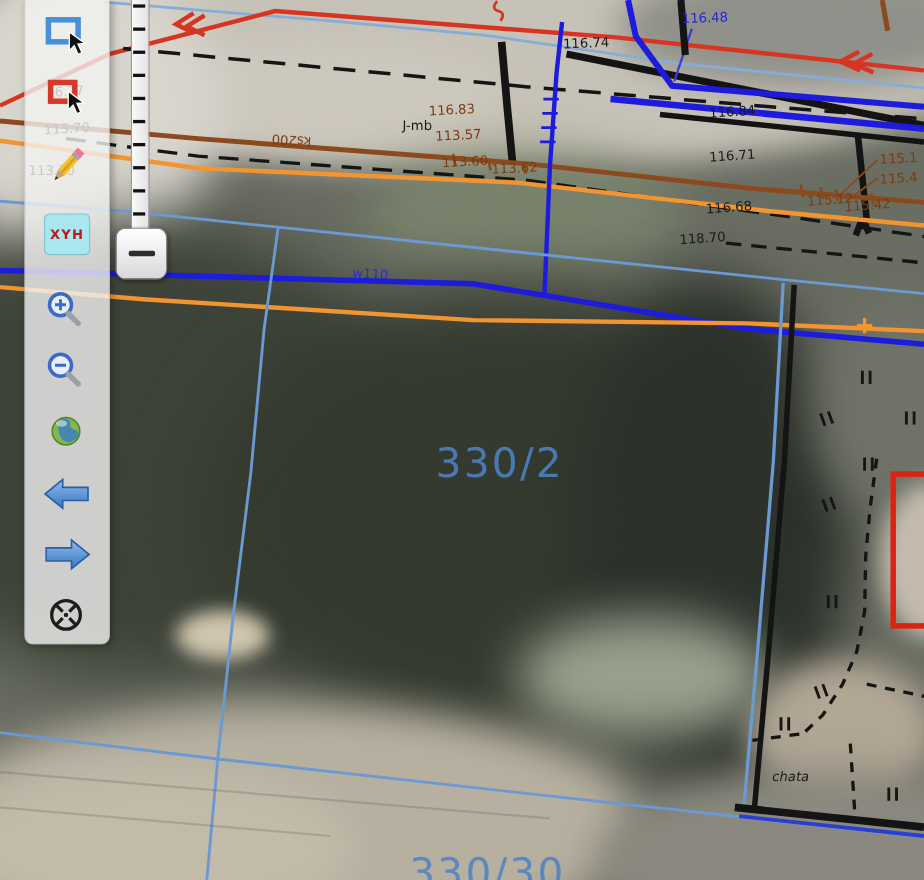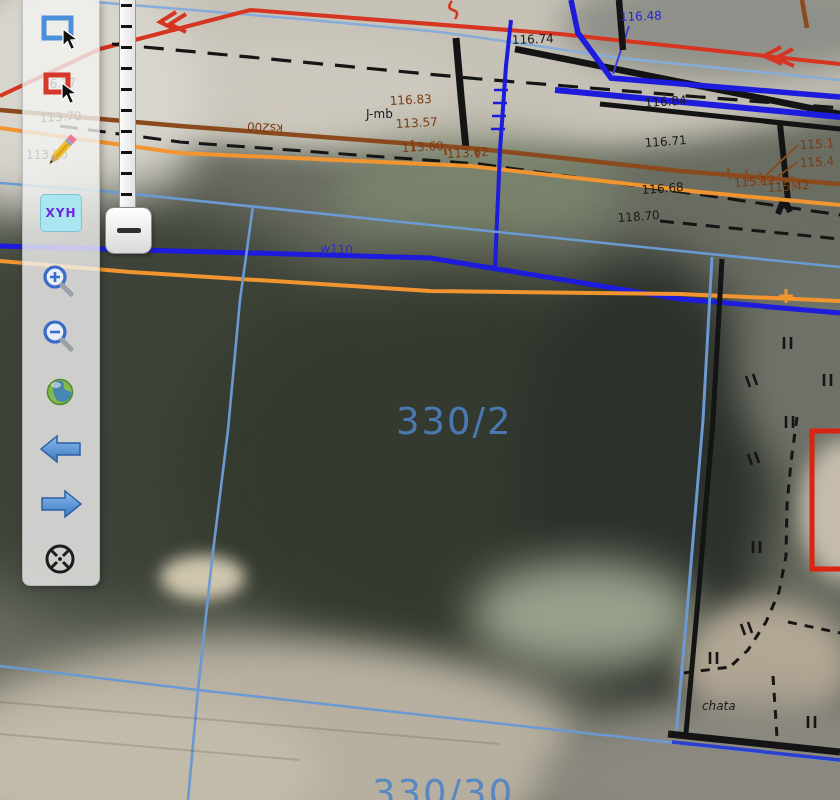--- a/index.html
+++ b/index.html
@@ -34,21 +34,21 @@
   .chata{fill:#1c1c1c;font-size:12px;font-style:italic;}
   
   #toolbar{position:absolute;left:22px;top:0;width:76px;height:585px;
            background:rgba(243,243,241,0.8);border:1px solid rgba(160,160,160,.55);
            border-top:none;border-radius:0 0 8px 8px;box-shadow:2px 2px 7px rgba(0,0,0,.28);
            display:flex;flex-direction:column;align-items:center;}
   .tbtn{width:52px;height:52px;margin-top:6px;display:flex;align-items:center;justify-content:center;cursor:pointer;}
   .tbtn:first-child{margin-top:8px;}
   .xyh{width:40px;height:36px;background:#a9e6ef;border:1px solid #7cc4d2;border-radius:5px;
        display:flex;align-items:center;justify-content:center;
-       font-size:12px;font-weight:bold;color:#6d28d9;letter-spacing:1px;}
+       font-size:12px;font-weight:bold;color:#b91c1c;letter-spacing:1px;}
   
   #slider-track{position:absolute;left:119px;top:0;width:15px;height:216px;
     background:linear-gradient(90deg,#fbfbfb,#e2e2e2);border:1px solid #9a9a9a;border-top:none;}
   .tick{position:absolute;left:1px;width:11px;height:3px;background:#111;}
   #slider-handle{position:absolute;left:105px;top:207px;width:45px;height:45px;border-radius:9px;
     background:linear-gradient(180deg,#ffffff,#d9d9d9);border:1px solid #8a8a8a;
     box-shadow:1px 2px 4px rgba(0,0,0,.35);display:flex;align-items:center;justify-content:center;cursor:pointer;}
   .minusbar{width:24px;height:5px;background:#2e2e2e;border-radius:2px;}
 </style>
 </head>

